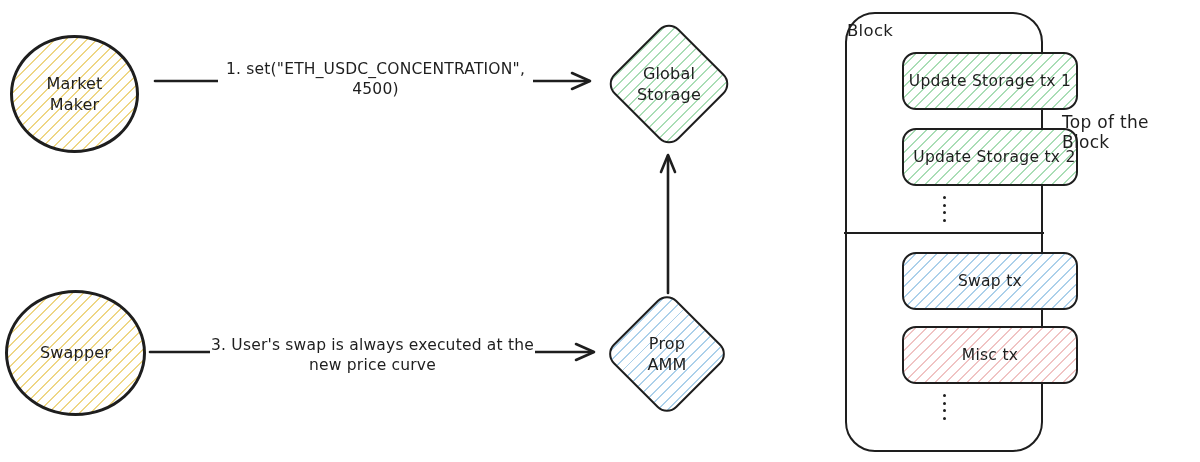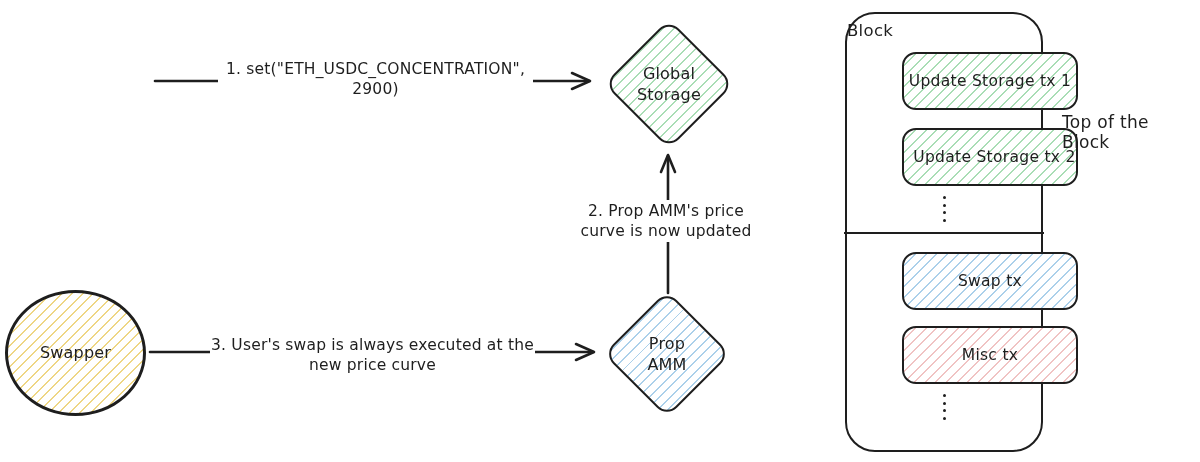--- a/index.html
+++ b/index.html
@@ -65,46 +65,45 @@
 
   <svg class="arrow-layer" width="1200" height="462" viewBox="0 0 1200 462" fill="none" stroke="#1e1e1e" stroke-width="2.6" stroke-linecap="round" stroke-linejoin="round">
     <path d="M155,81 L589,81"></path>
     <path d="M572,73 L590,81 L572,89"></path>
     <path d="M668,293 L668,156"></path>
     <path d="M661,172 L668,155 L675,172"></path>
     <path d="M150,352 L593,352"></path>
     <path d="M576,344 L594,352 L576,360"></path>
   </svg>
 
+  <div class="circle hatch-yellow" style="left:10px;top:35px;width:123px;height:112px;">
+    <div class="node-label" style="width:72px;">Market Maker</div>
+  </div>
 
   <div class="circle hatch-yellow" style="left:5px;top:290px;width:135px;height:120px;">
     <div class="node-label" style="width:95px;">Swapper</div>
   </div>
 
   <div class="diamond hatch-green" style="left:623px;top:38px;width:88px;height:88px;">
     <div class="diamond-inner">
       <div class="node-label" style="width:76px;">Global Storage</div>
     </div>
   </div>
 
   <div class="diamond hatch-blue" style="left:622px;top:309px;width:86px;height:86px;">
     <div class="diamond-inner">
       <div class="node-label" style="width:55px;">Prop AMM</div>
     </div>
   </div>
 
   <div class="arrow-label" style="left:218px;top:58px;width:315px;">
     <div>1. set("ETH_USDC_CONCENTRATION",</div>
-    <div>2900)</div>
+    <div>4500)</div>
   </div>
 
-  <div class="arrow-label" style="left:550px;top:200px;width:232px;">
-    <div>2. Prop AMM's price</div>
-    <div>curve is now updated</div>
-  </div>
 
   <div class="arrow-label" style="left:210px;top:334px;width:325px;">
     <div>3. User's swap is always executed at the</div>
     <div>new price curve</div>
   </div>
 
   <div class="block">
     <div class="block-title">Block</div>
 
     <div class="tx hatch-green" style="top:38px;">

